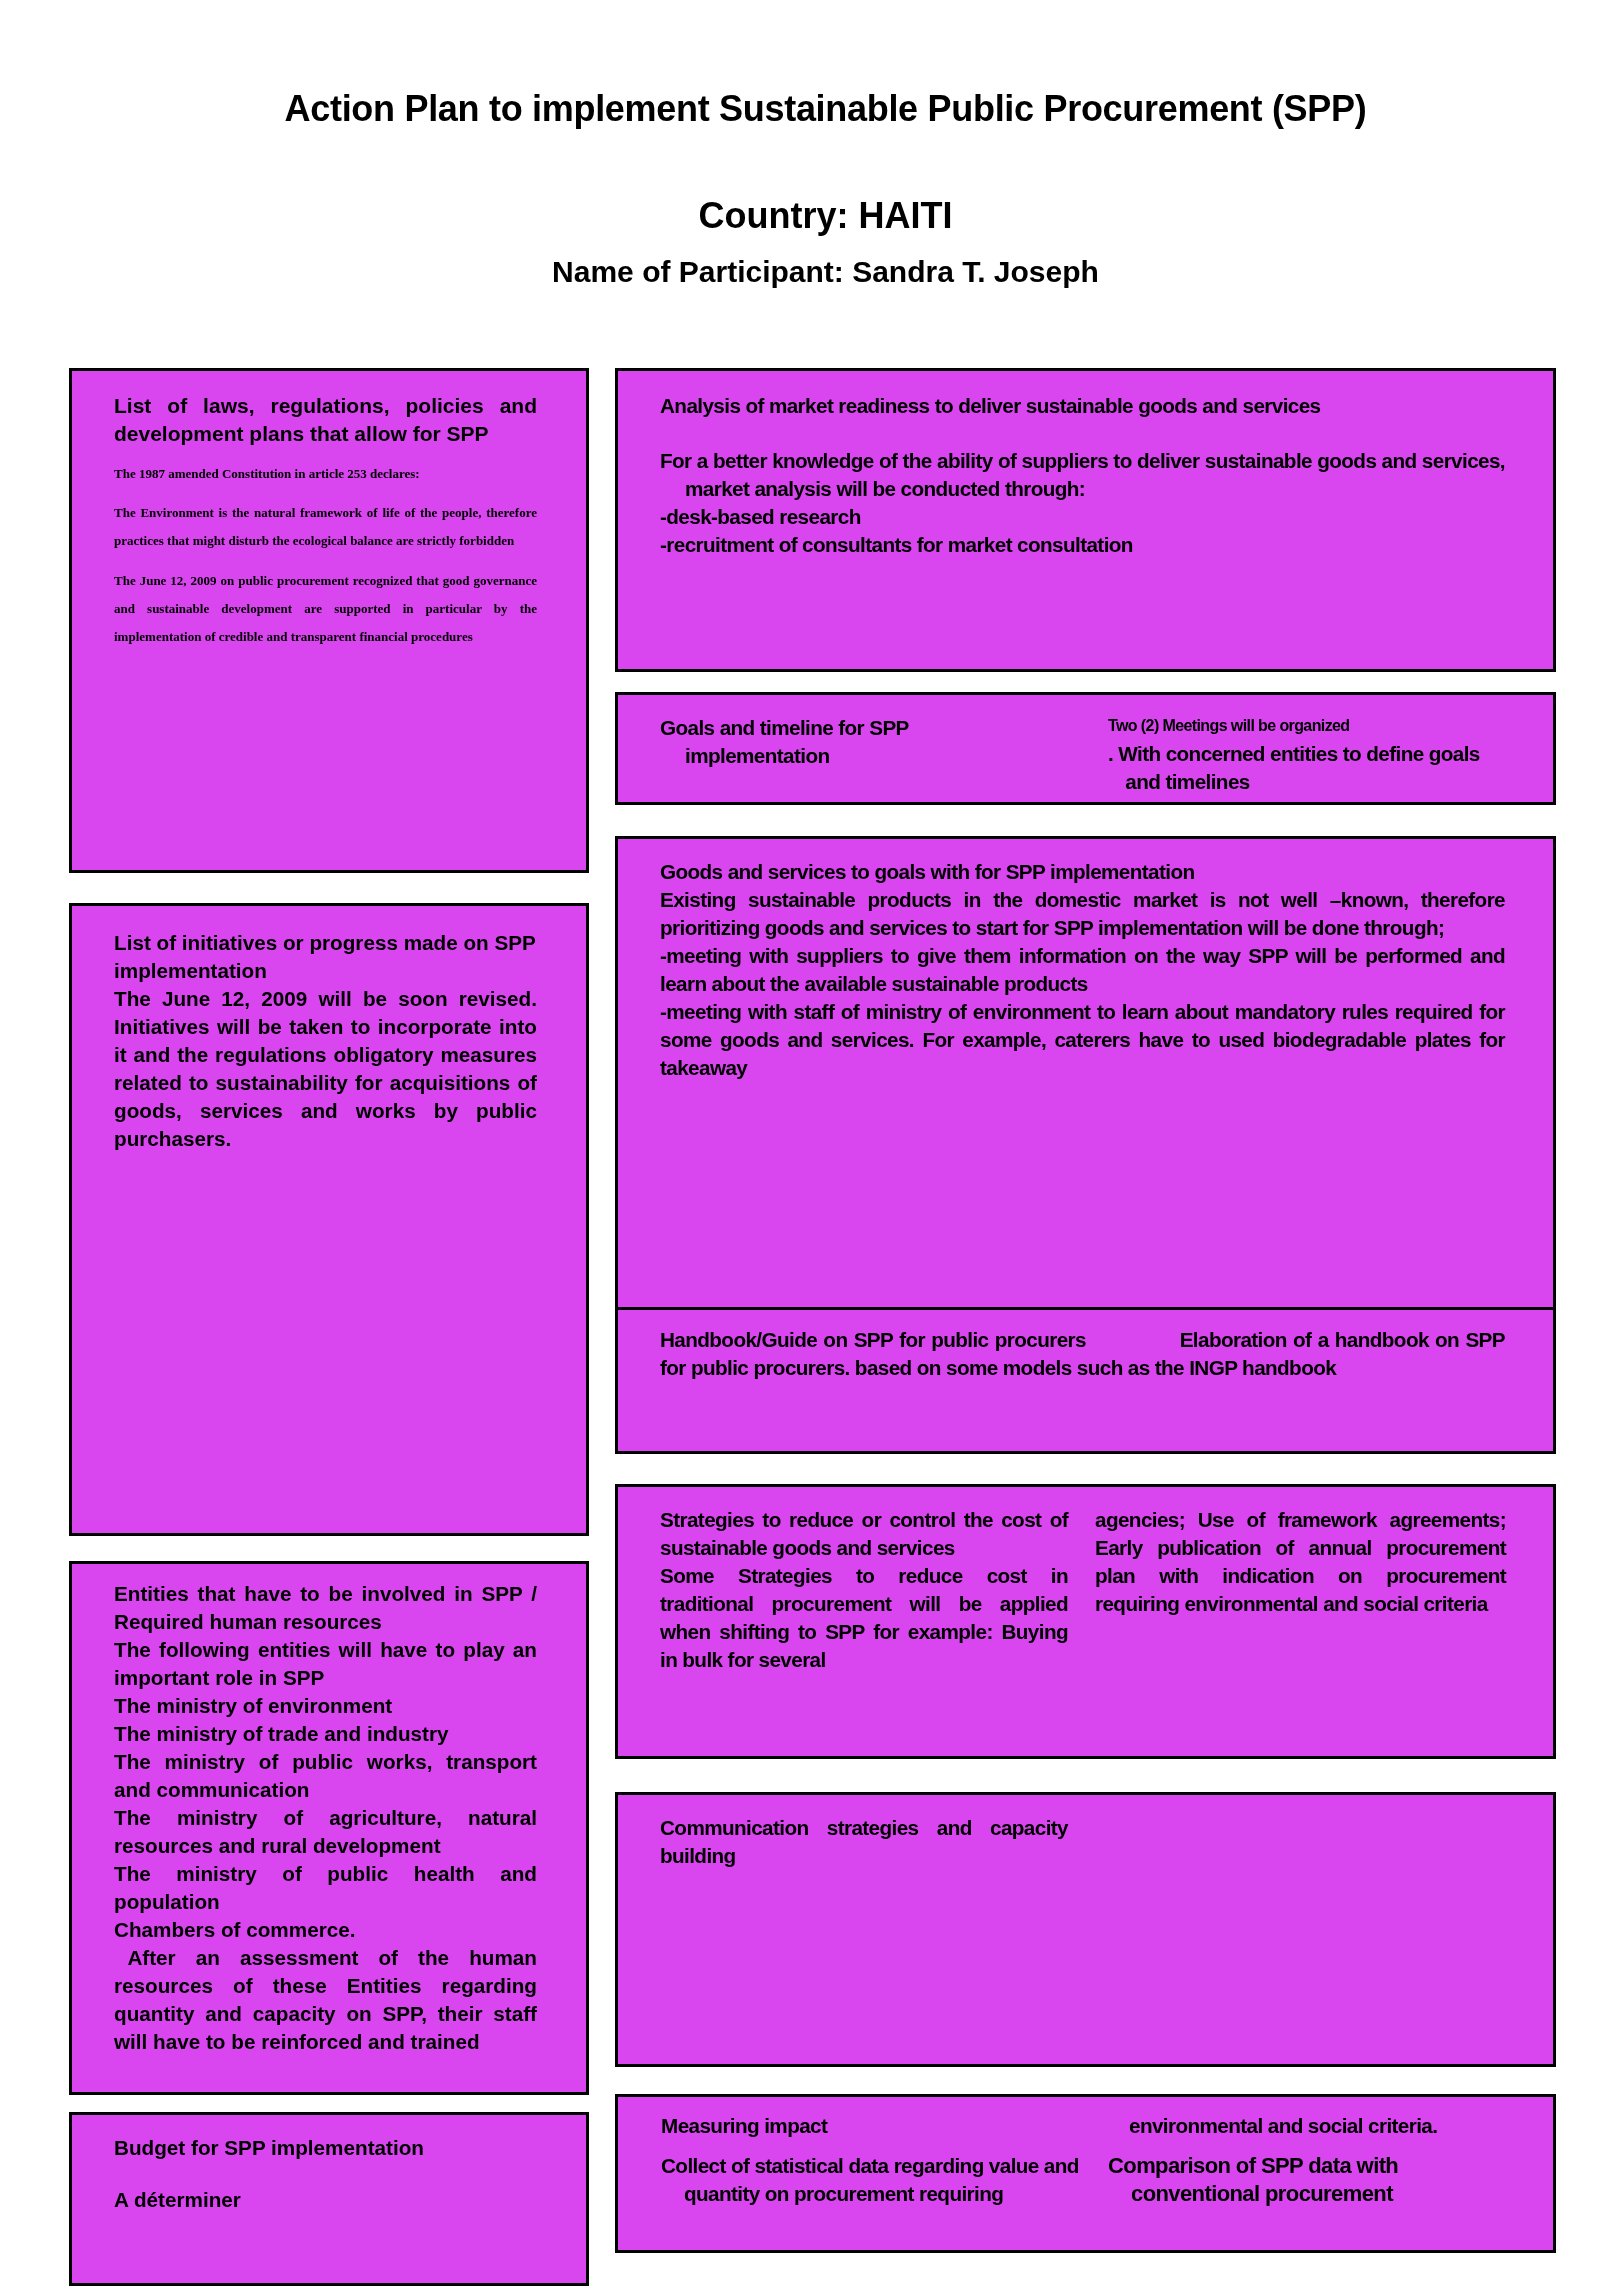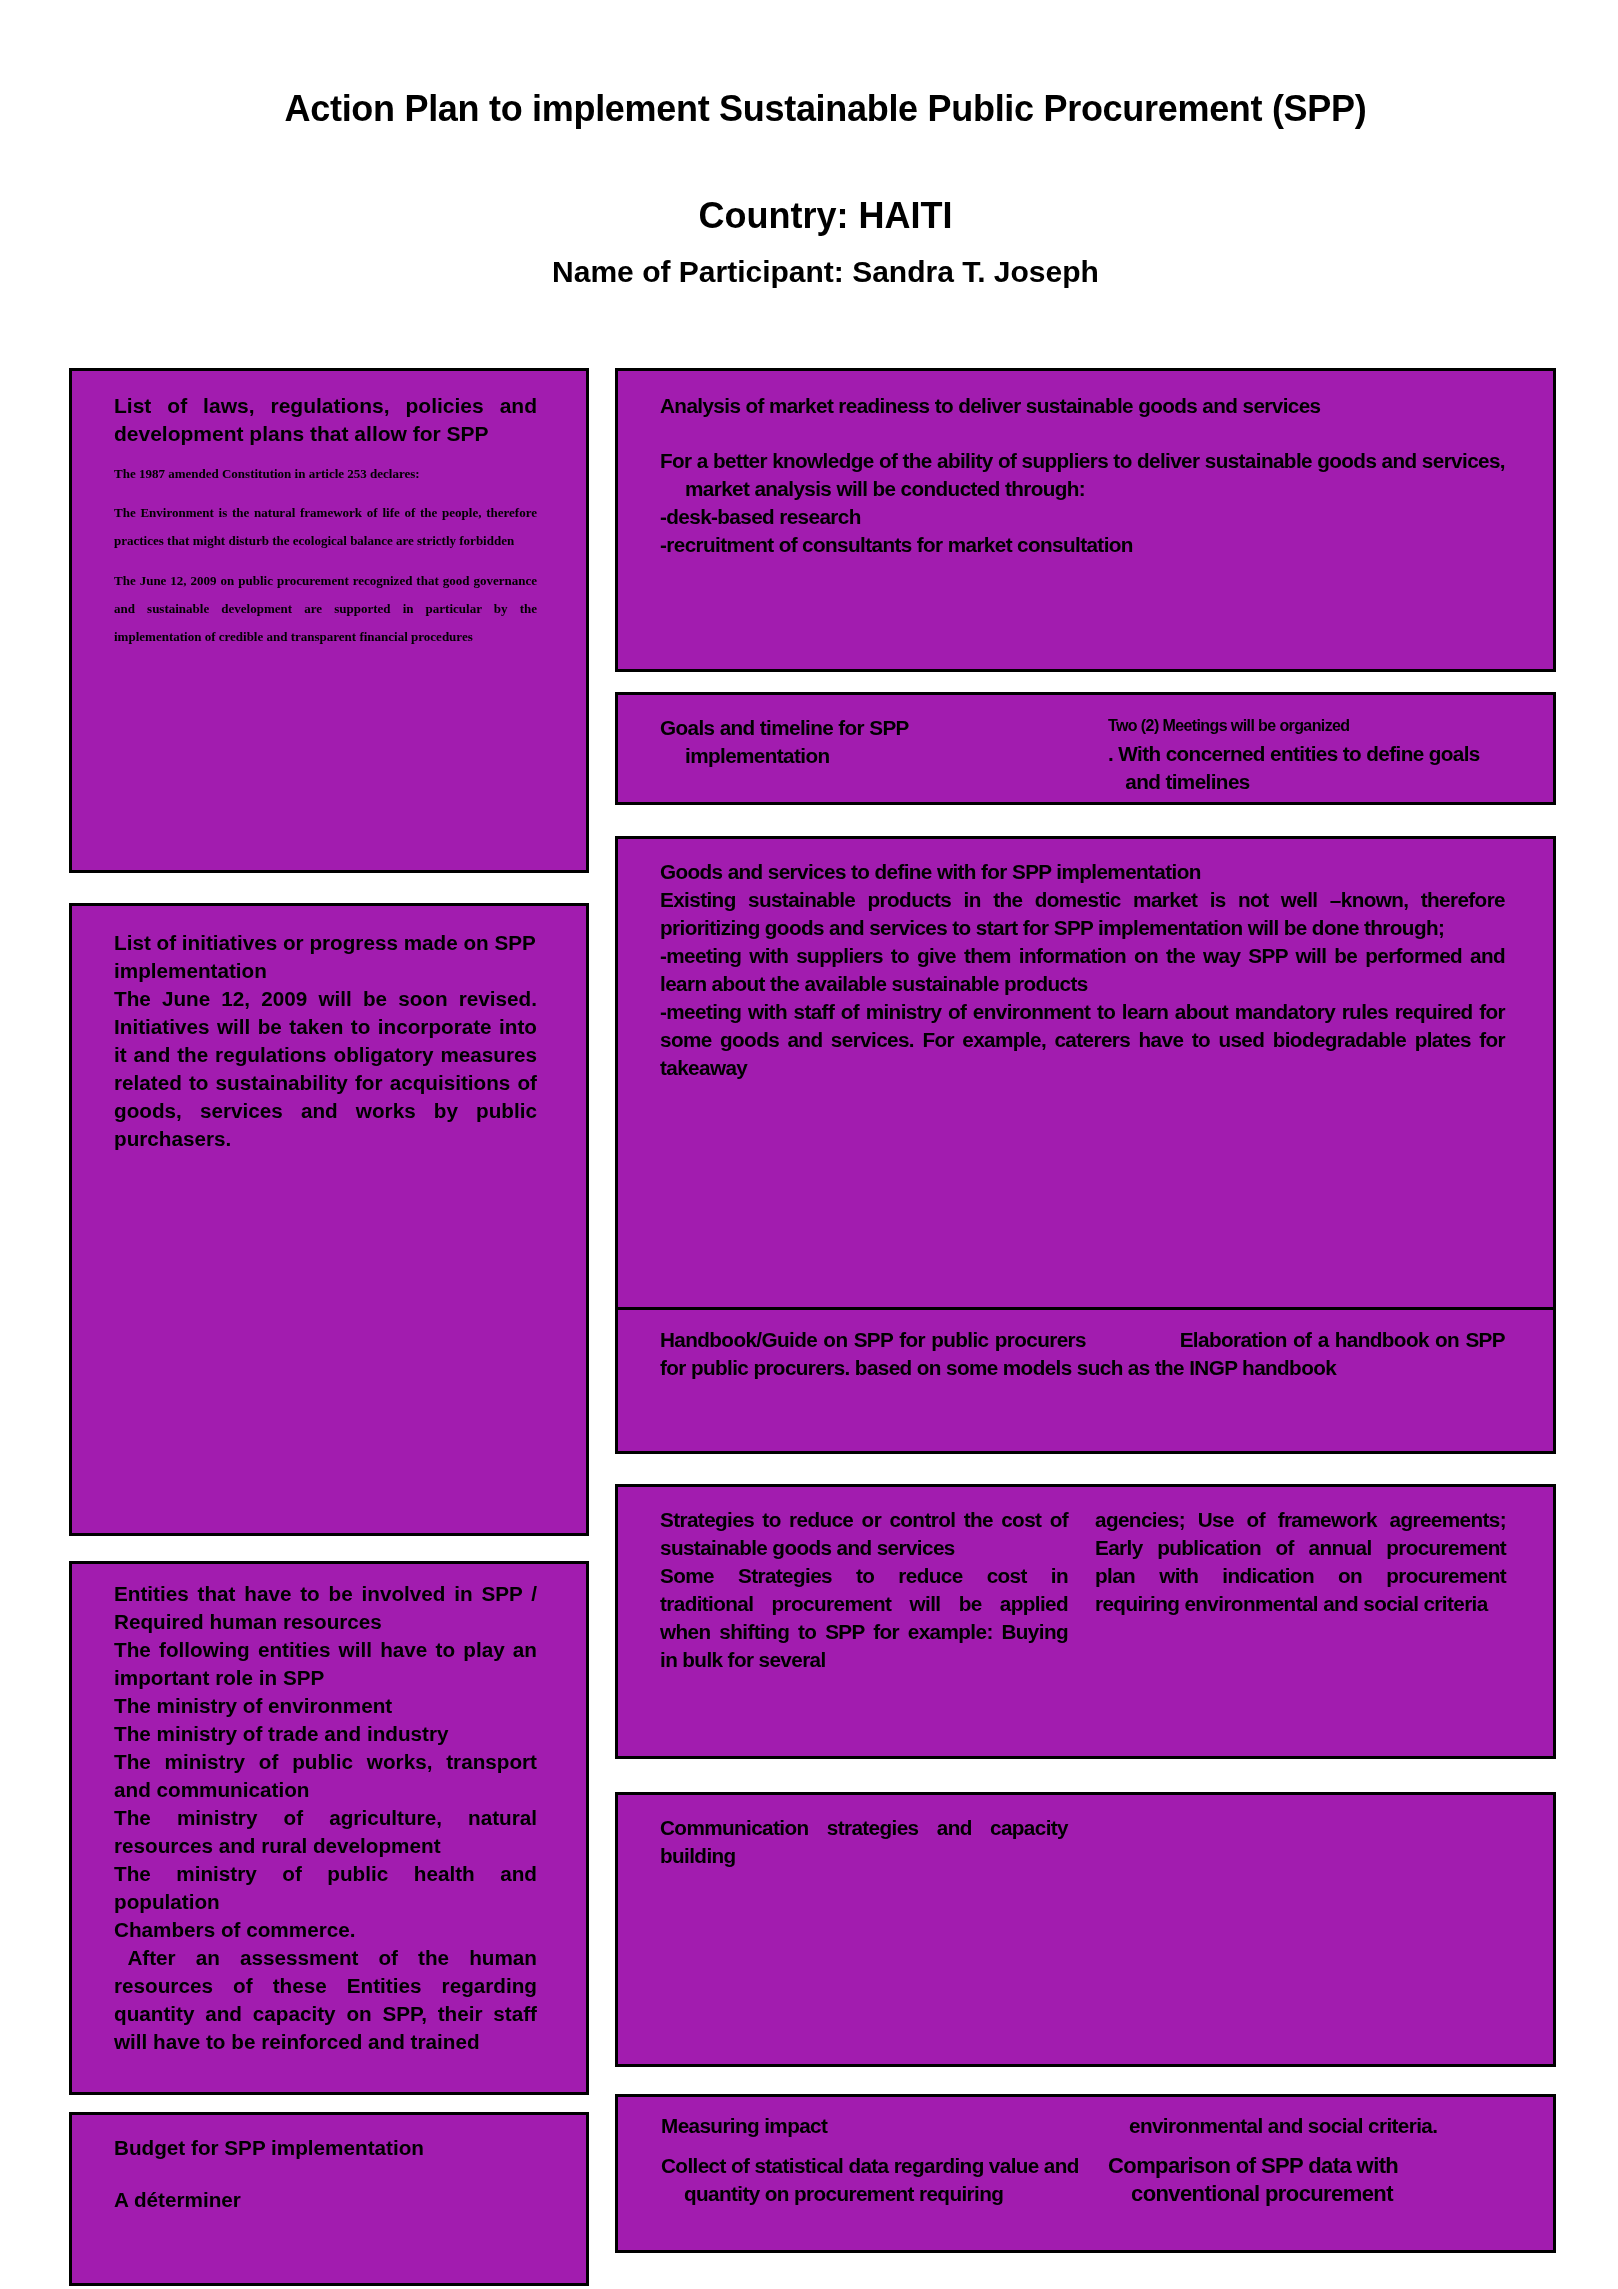--- a/index.html
+++ b/index.html
@@ -1,21 +1,21 @@
 <!DOCTYPE html>
 <html><head>
 <meta charset="utf-8">
 <style>
   html, body { margin: 0; padding: 0; background: #ffffff; }
   body { width: 1619px; height: 2289px; position: relative; overflow: hidden; color: #000; font-family: "Liberation Sans", sans-serif; }
   .title { position: absolute; left: 16px; width: 1619px; text-align: center; font-weight: bold; color: #000; }
   #t1 { top: 88px; font-size: 36px; letter-spacing: -0.3px; }
   #t2 { top: 195px; font-size: 36px; }
   #t3 { top: 255px; font-size: 30px; }
-  .box { position: absolute; border: 3.8px solid #000; box-sizing: border-box; background: #a21caf; }
+  .box { position: absolute; border: 3.8px solid #000; box-sizing: border-box; background: #d946ef; }
   .inner { position: absolute; font-weight: bold; font-size: 20.7px; line-height: 28px; text-align: justify; }
   .narrow { font-family: "Liberation Sans", sans-serif; font-stretch: condensed; letter-spacing: -0.6px; }
   .serif { font-family: "Liberation Serif", serif; font-size: 13px; line-height: 28px; }
   p { margin: 0; }
   .gap { margin-top: 11.5px; }
   .hang { padding-left: 25px; text-indent: -25px; }
 </style>
 </head>
 <body>
 
@@ -74,21 +74,21 @@
     <p>Goals and timeline for SPP implementation</p>
   </div>
   <div class="inner narrow" style="left:490px; top:17.3px; width:403px; text-align:left;">
     <p style="font-size:16px;">Two (2) Meetings will be organized</p>
     <p class="hang" style="padding-left:17.3px; text-indent:-17.3px;">. With concerned entities  to define goals and timelines</p>
   </div>
 </div>
 
 <div class="box" style="left:615px; top:836px; width:941px; height:475px;">
   <div class="inner narrow" style="left:42px; top:19px; width:845px;">
-    <p style="text-align:left;">Goods and services to define with for SPP implementation</p>
+    <p style="text-align:left;">Goods and services to goals with for SPP implementation</p>
     <p>Existing sustainable products in the domestic market is not well –known, therefore prioritizing goods and services to start for SPP implementation will be done through;</p>
     <p>-meeting with suppliers to give them information on the way SPP will be performed and learn about the available sustainable products</p>
     <p>-meeting with staff of ministry of environment to learn about mandatory rules required  for some goods and services. For example, caterers have to used biodegradable plates for takeaway</p>
   </div>
 </div>
 
 <div class="box" style="left:615px; top:1307px; width:941px; height:147px;">
   <div class="inner narrow" style="left:42px; top:16px; width:845px;">
     <p style="text-align:justify;">
       <span>Handbook/Guide on SPP for public procurers</span>

